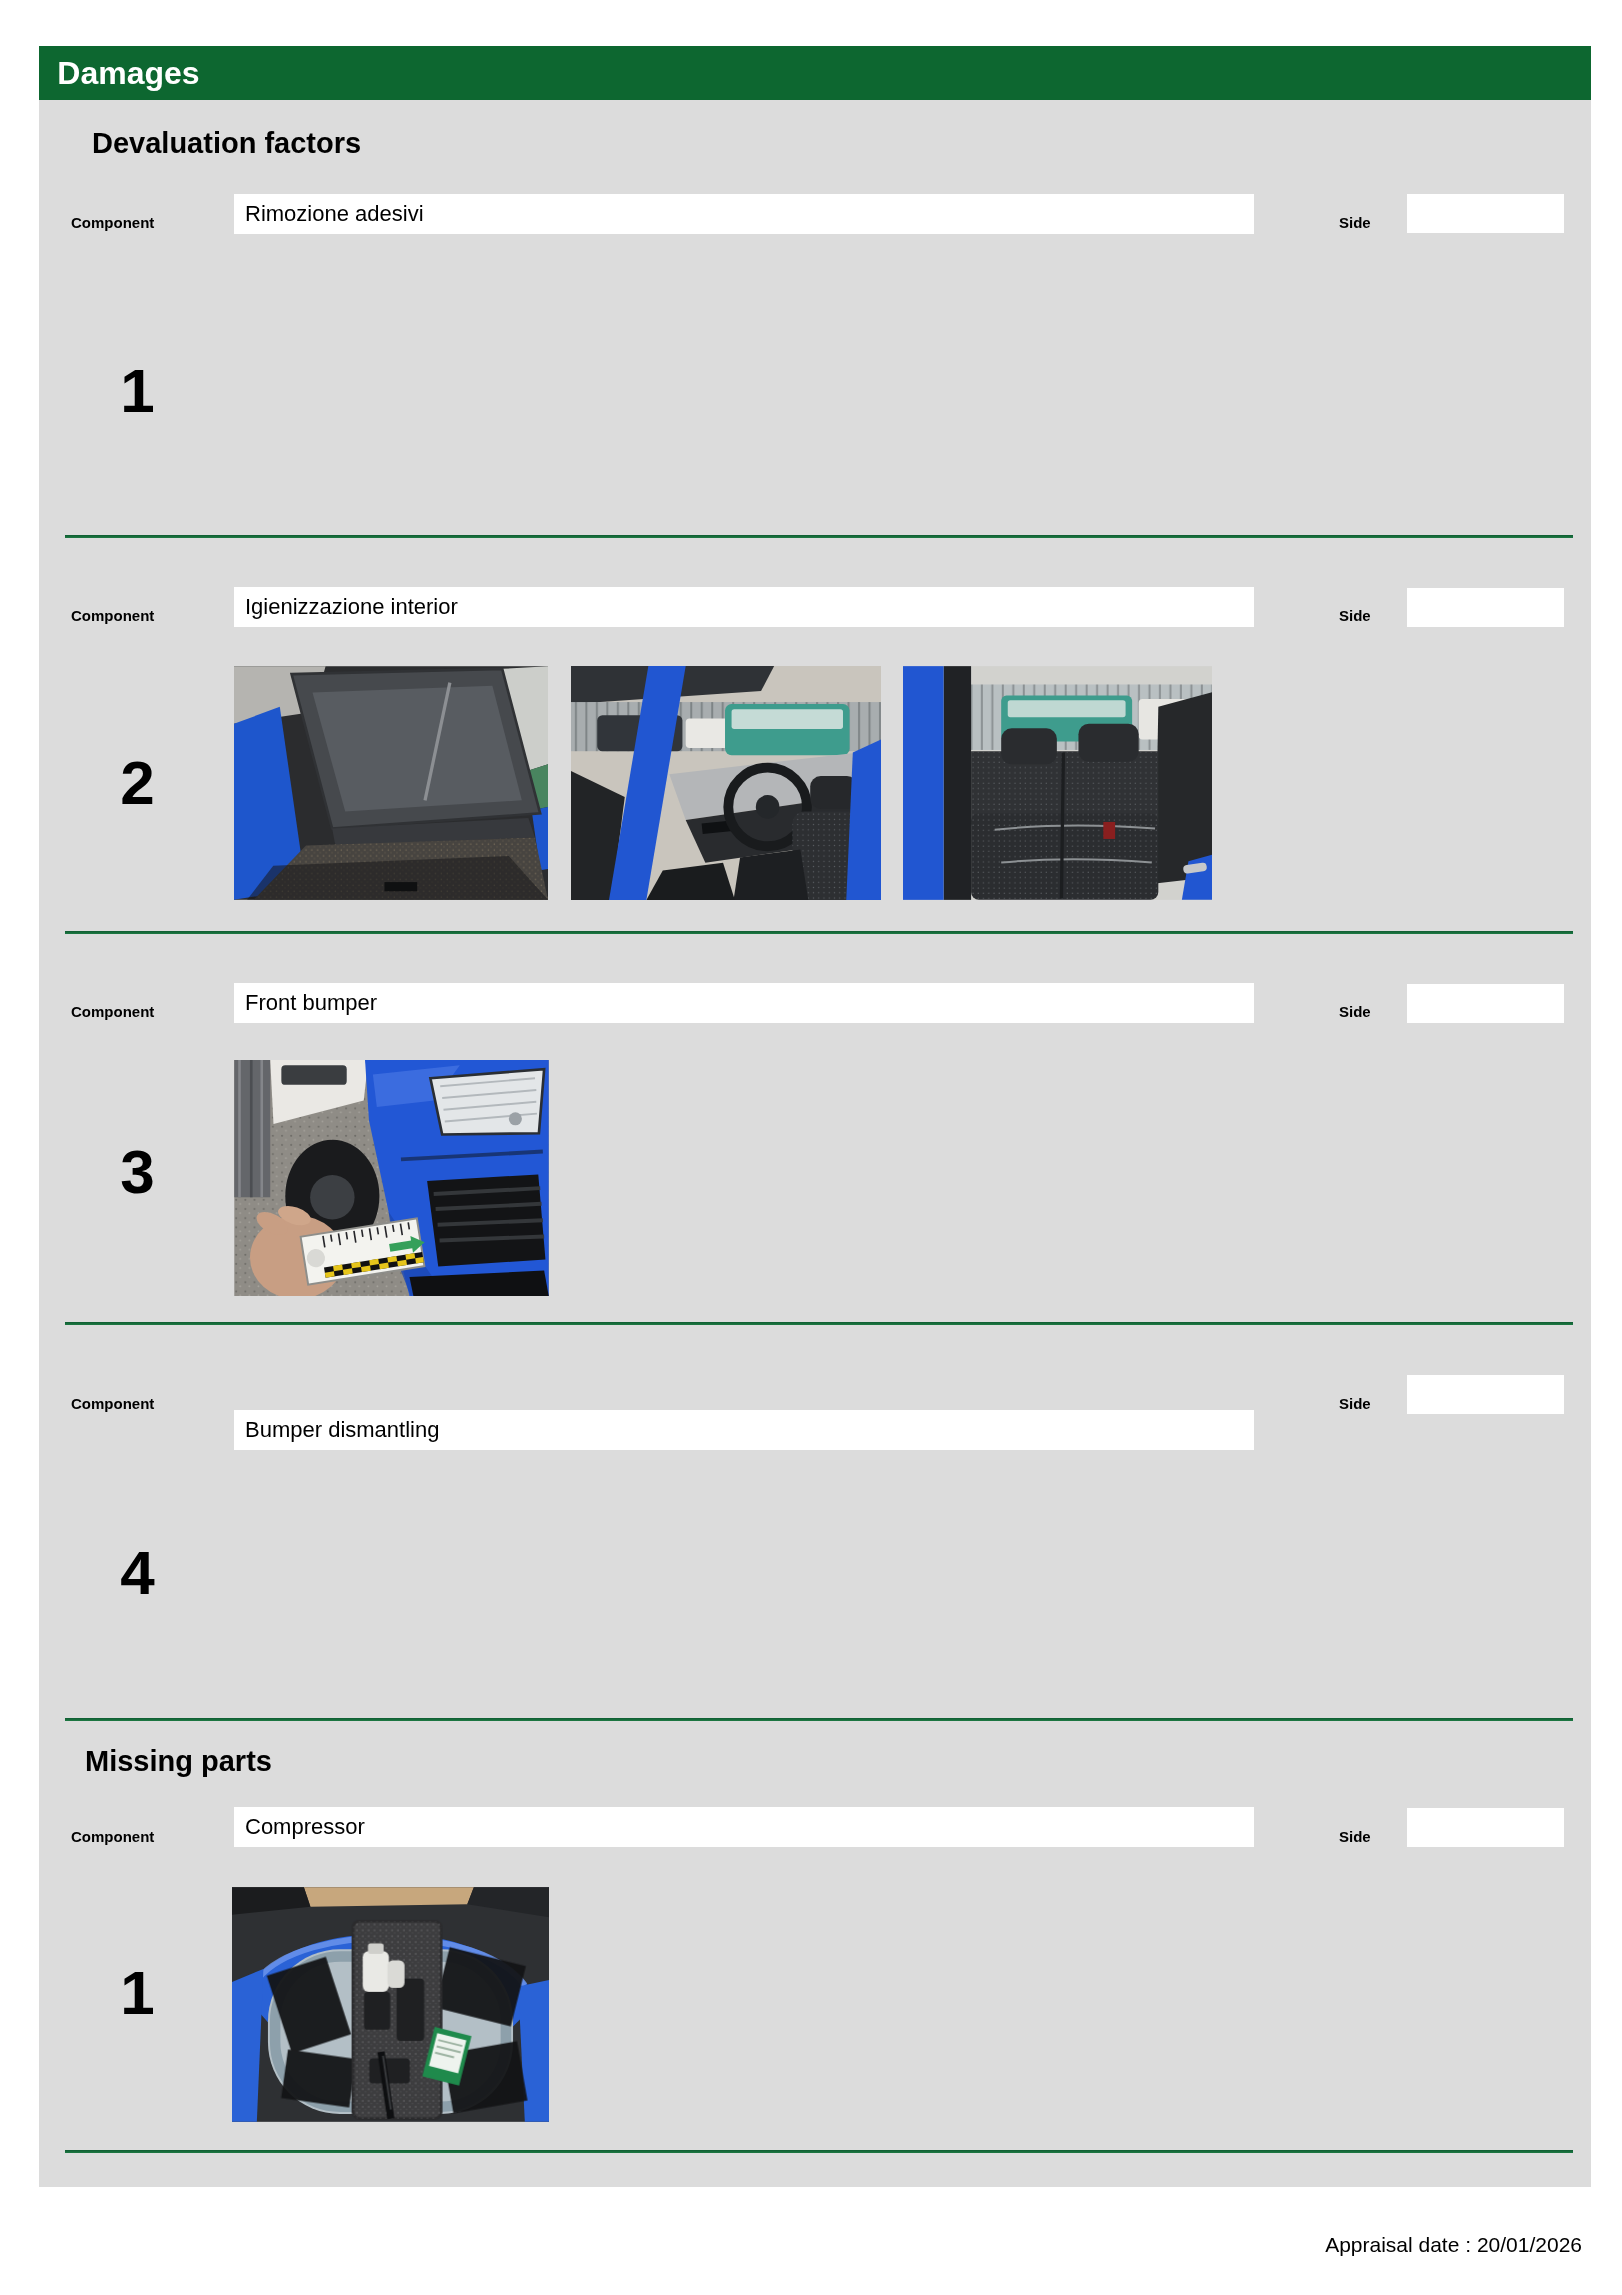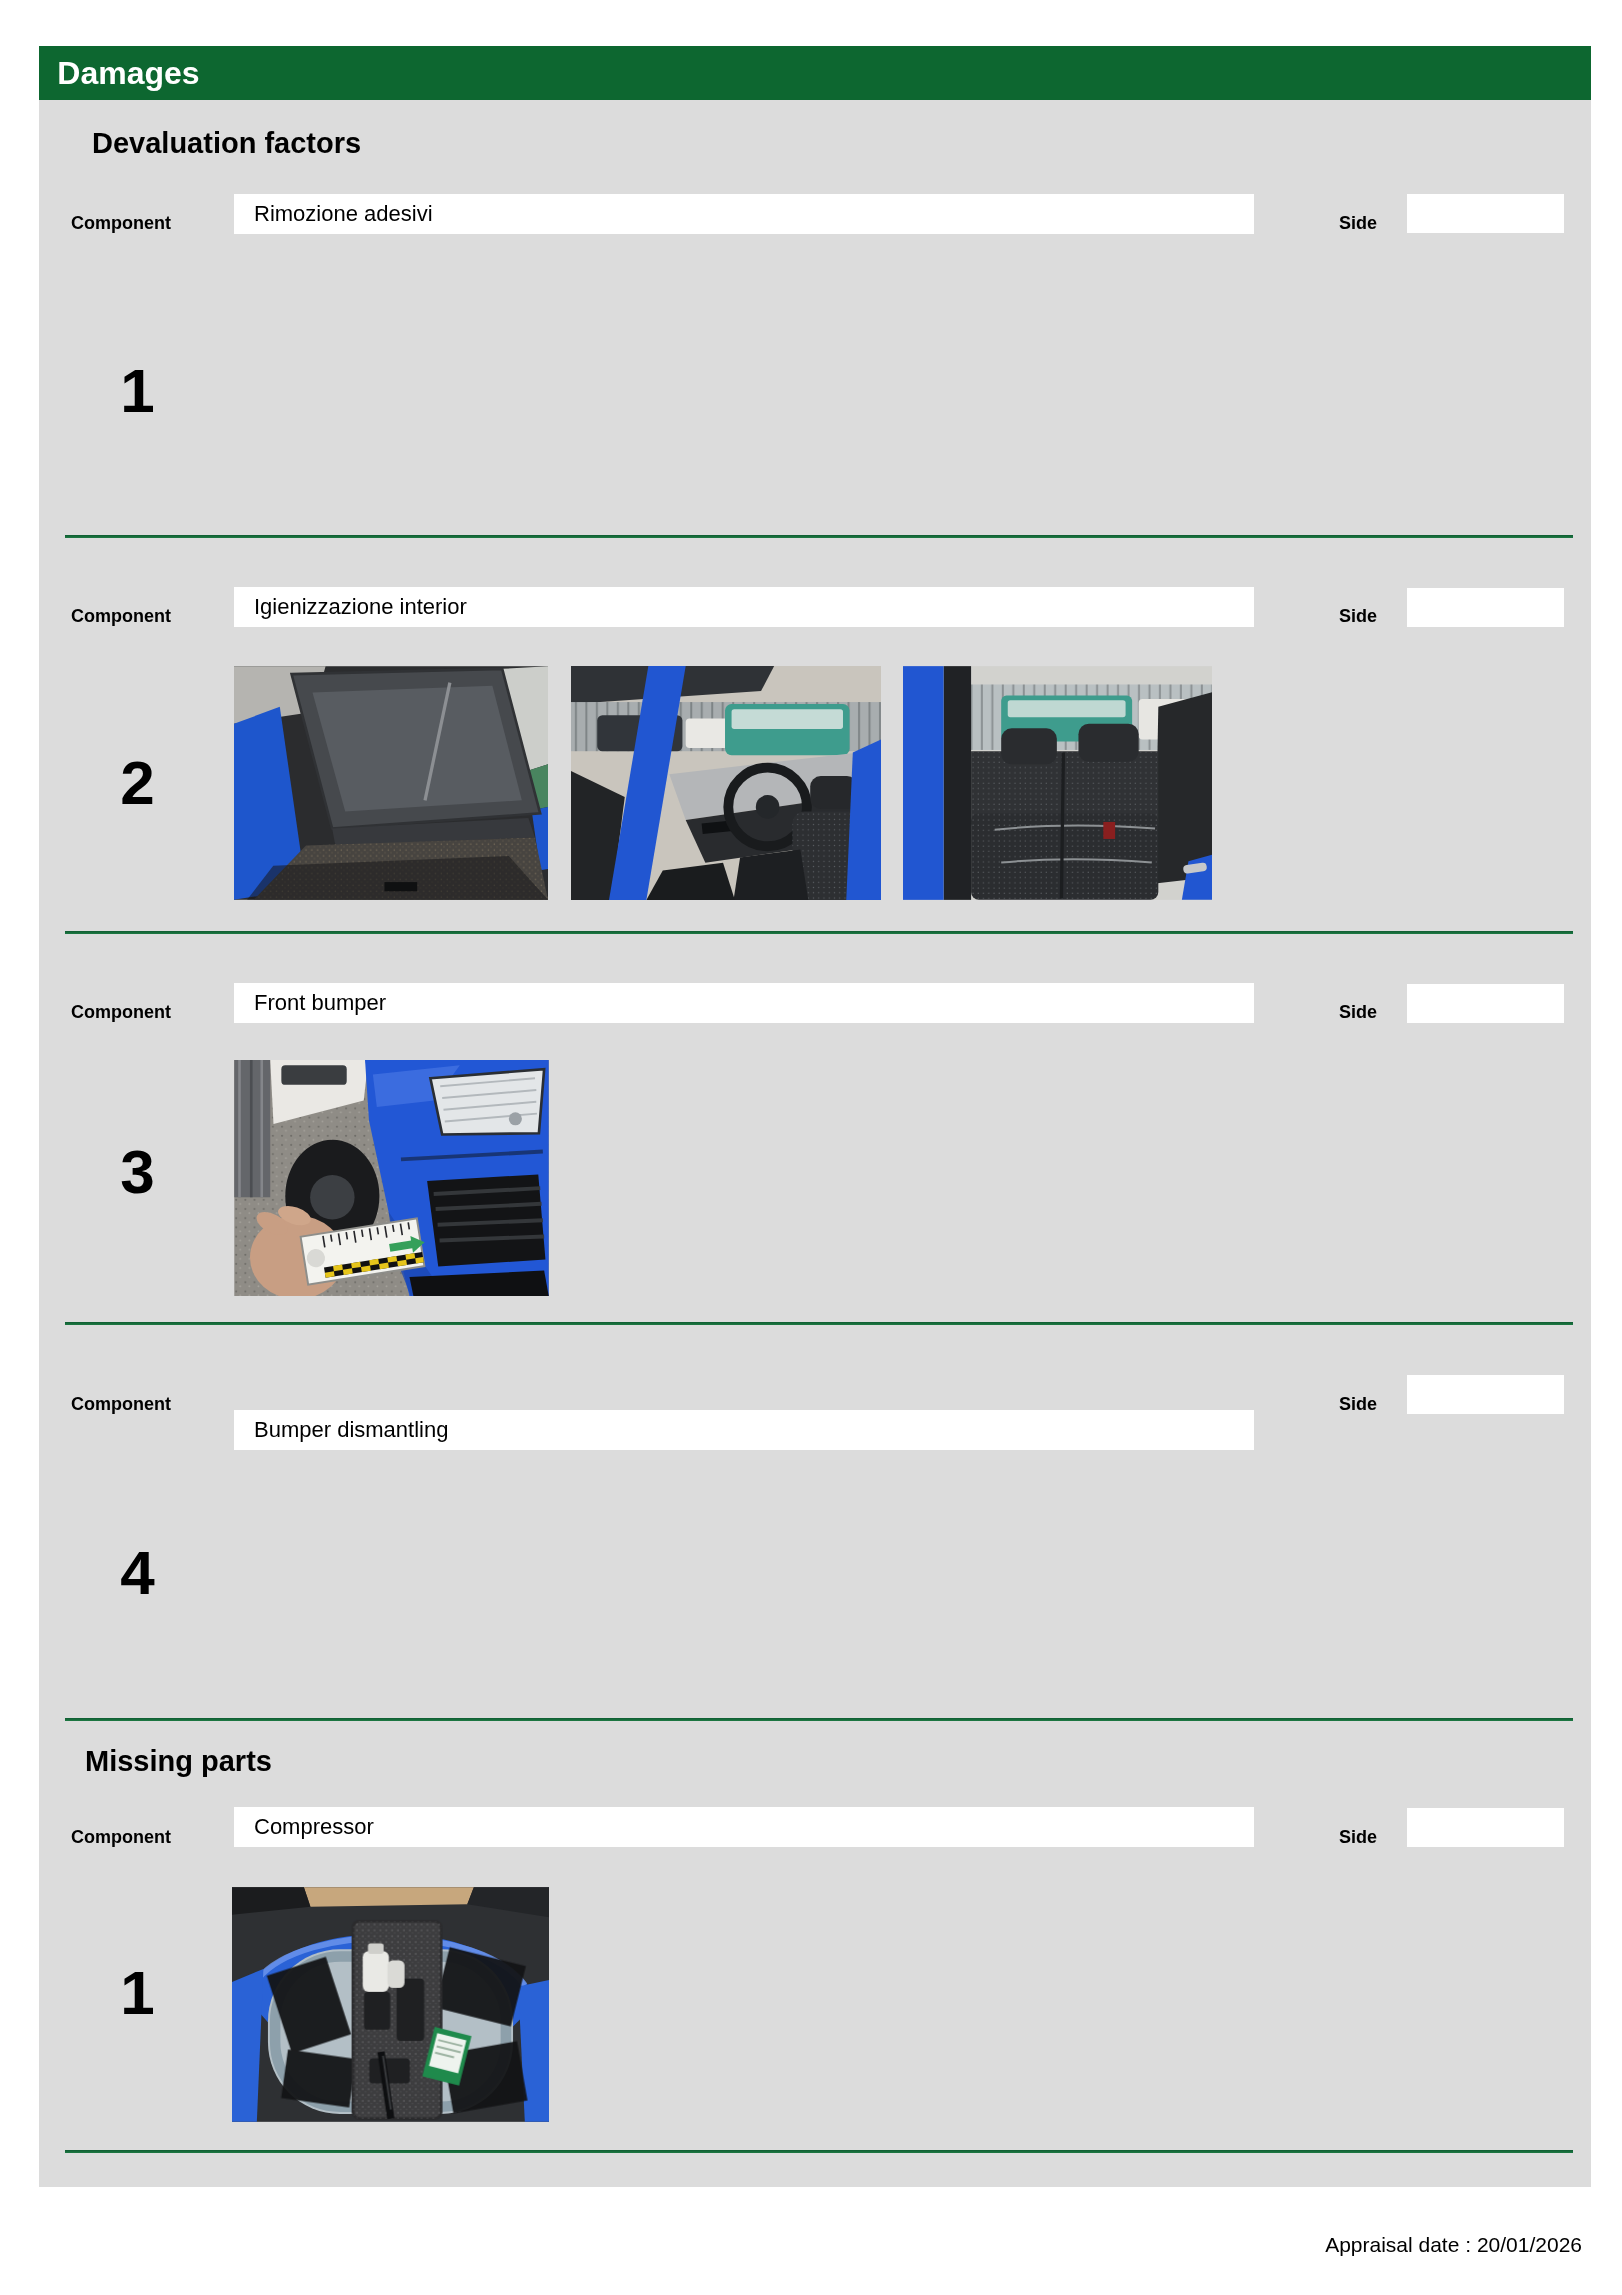--- a/index.html
+++ b/index.html
@@ -22,28 +22,28 @@
     color:#ffffff;
     font-size:32px;font-weight:bold;
     line-height:54px;
     padding-left:18.3px;
     box-sizing:border-box;
   }
   .heading{
     font-size:29px;font-weight:bold;color:#000;line-height:34px;white-space:nowrap;margin-left:19px;
   }
   .lbl{
-    font-size:18px;font-weight:bold;line-height:26px;white-space:nowrap;
+    font-size:15px;font-weight:bold;line-height:26px;white-space:nowrap;
   }
   .field{
     background:#ffffff;
     height:40px;
     display:flex;align-items:center;
     font-size:22px;
-    padding-left:20px;
+    padding-left:11px;
     box-sizing:border-box;
     white-space:nowrap;
   }
   .comp-field{left:234px;width:1020px;}
   .side-field{left:1407px;width:157px;height:39px;}
   .rownum{
     left:98px;width:79px;
     font-size:62px;font-weight:bold;
     line-height:72px;text-align:center;
   }

